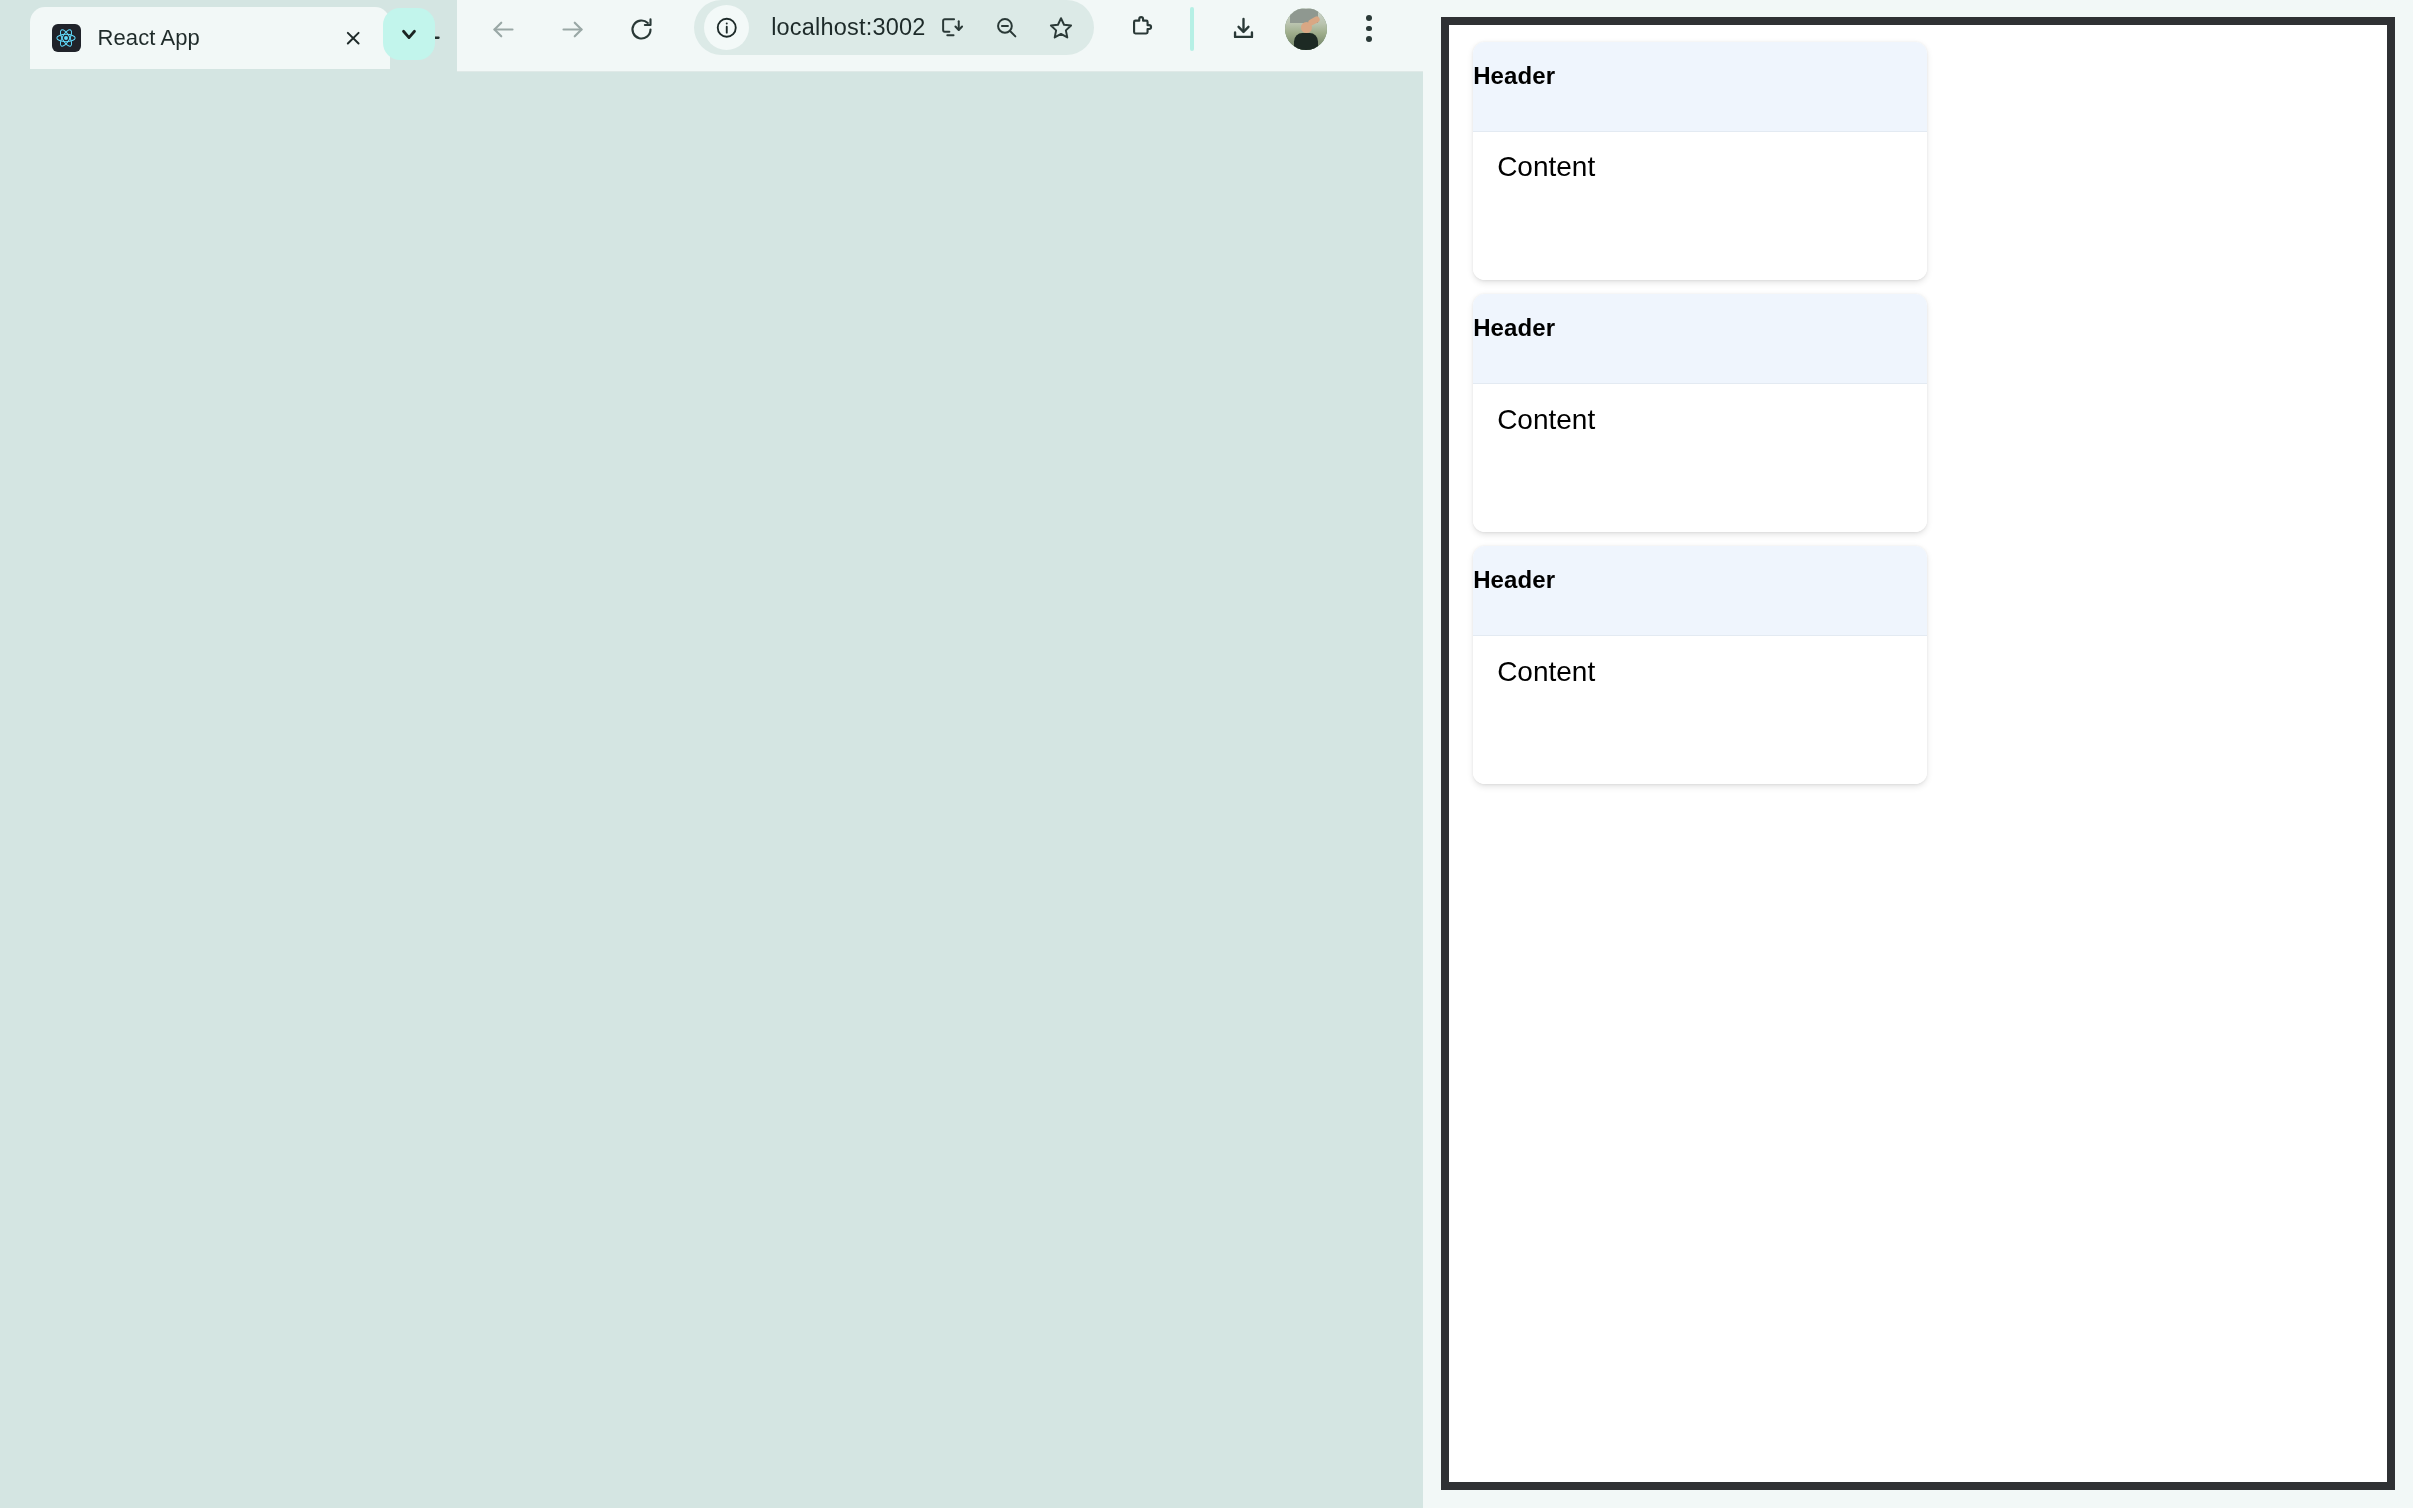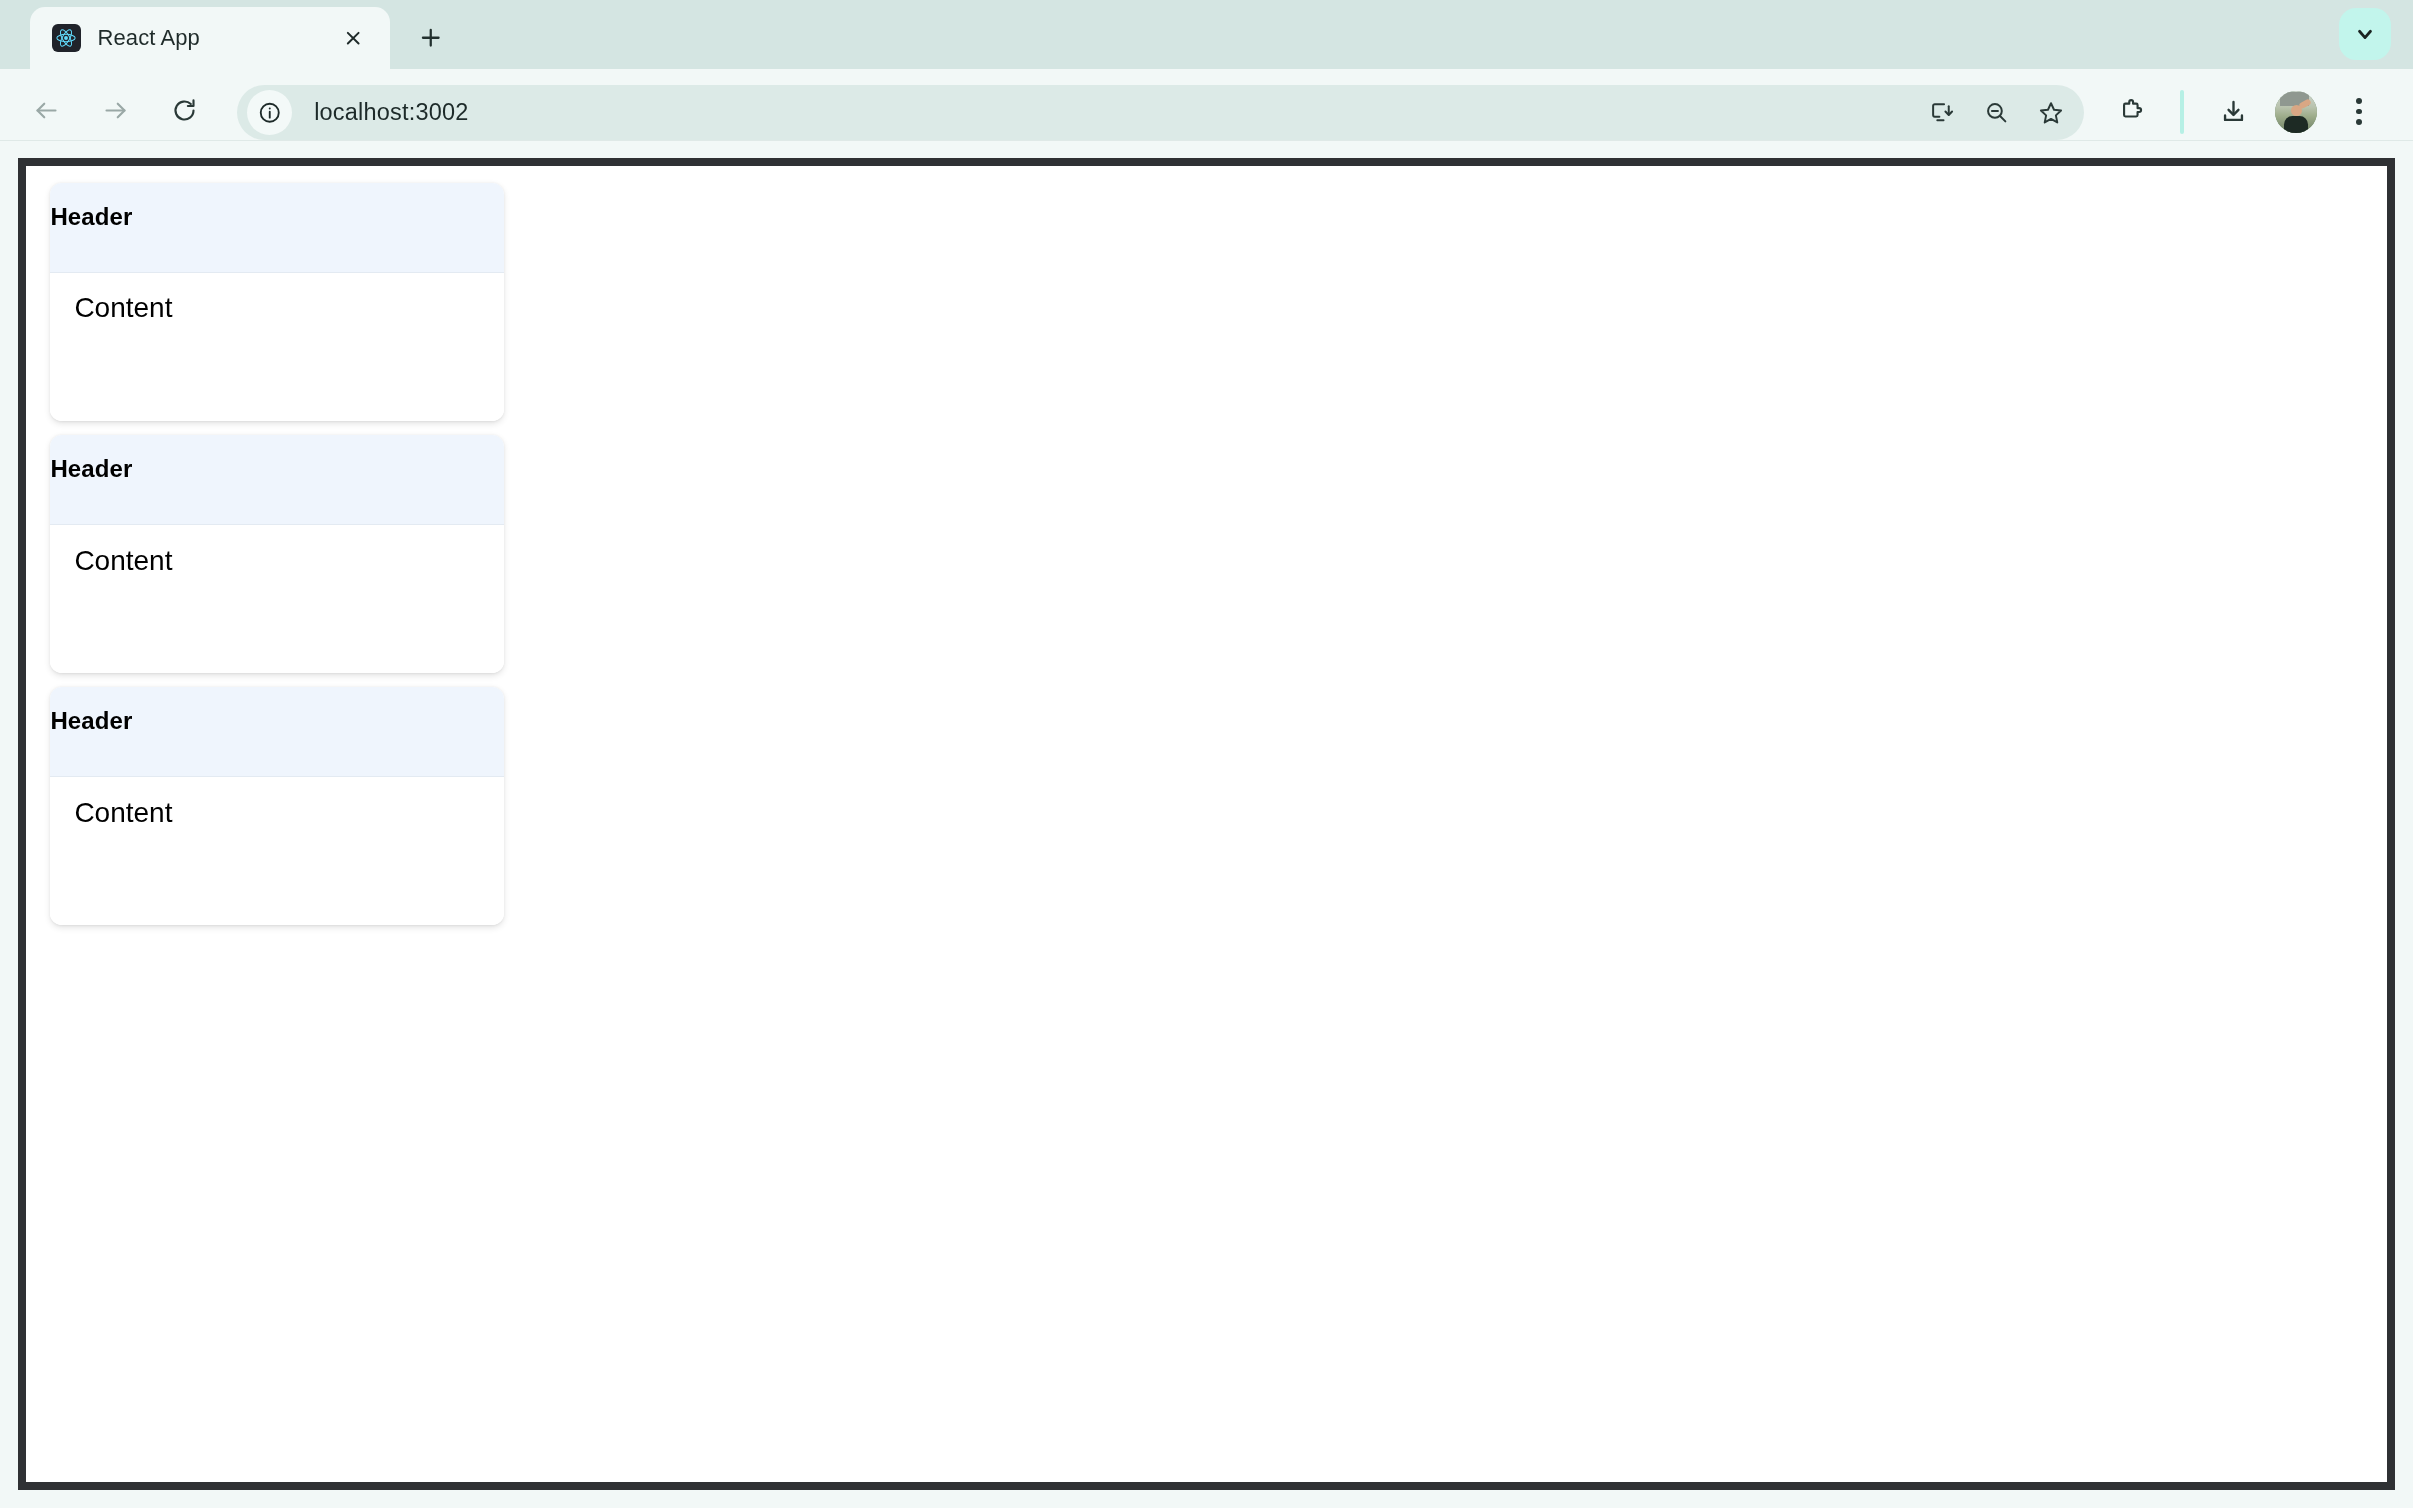--- a/index.html
+++ b/index.html
@@ -10,21 +10,21 @@
     overflow: hidden;
     font-family: "Liberation Sans", sans-serif;
     background: #d4e5e2;
   }
 
   
   .browser {
     width: 2413px;
     height: 1508px;
     display: flex;
-    flex-direction: column;
+    flex-direction: row;
     background: #d4e5e2;
   }
 
   
   .tabstrip {
     height: 69px;
     background: #d4e5e2;
     display: flex;
     align-items: flex-end;
     padding: 0 0 0 30px;
@@ -99,21 +99,21 @@
     display: flex;
     align-items: center;
     justify-content: center;
   }
 
   
   .toolbar {
     height: 72px;
     background: #f2f8f7;
     display: flex;
-    align-items: flex-end;
+    align-items: flex-start;
     padding: 0 22px 0 11.7px;
     flex: 0 0 auto;
     border-bottom: 1.7px solid #dfe9e7;
   }
 
   .nav-btn {
     width: 59px;
     height: 59px;
     border-radius: 50%;
     display: flex;

